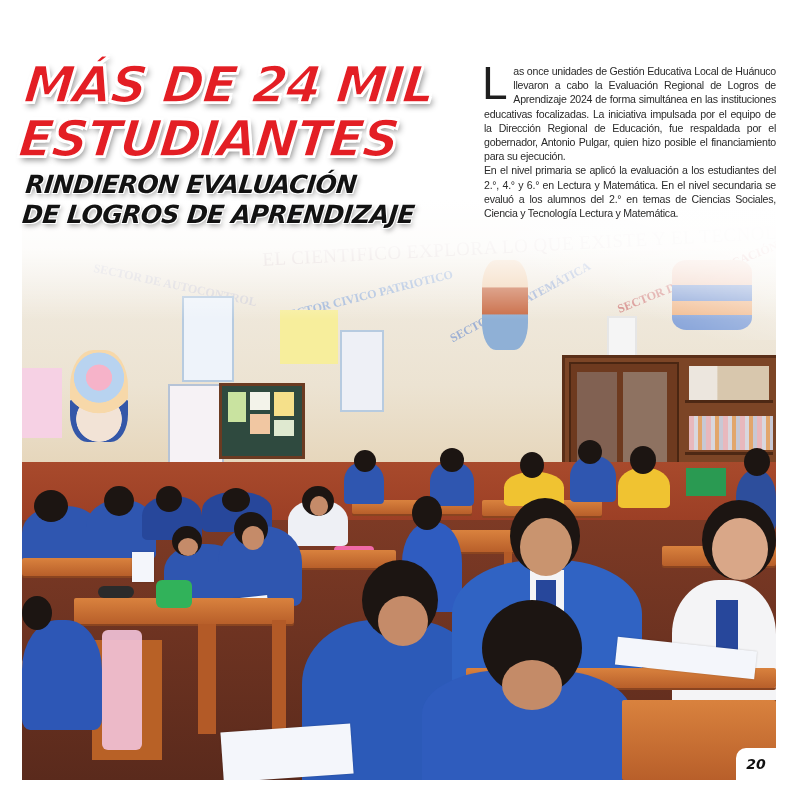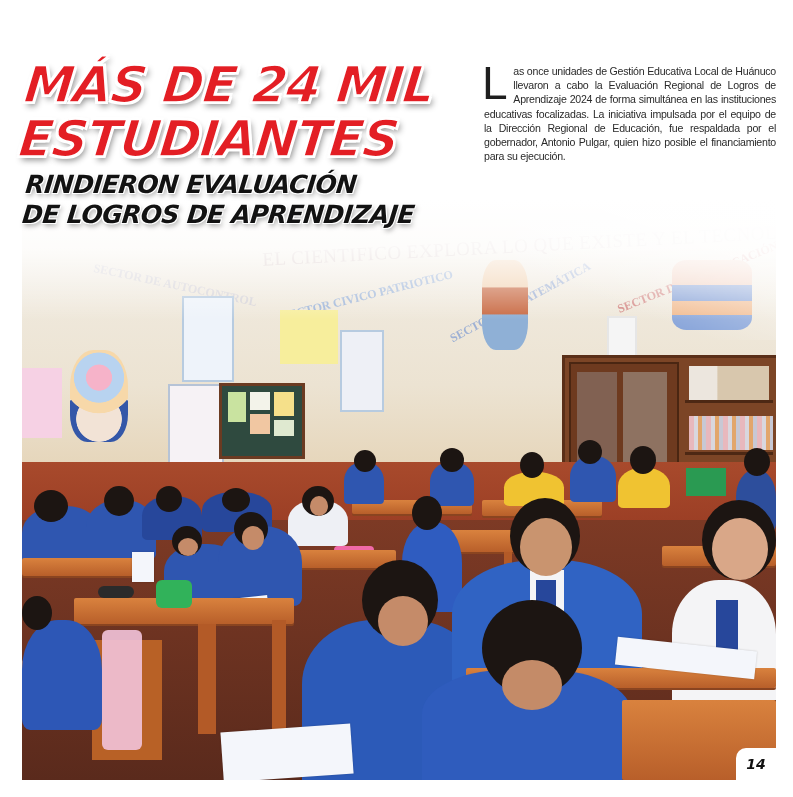--- a/index.html
+++ b/index.html
@@ -223,17 +223,18 @@
 </h1>
 <h2 class="subhead">
   <span>RINDIERON EVALUACIÓN</span>
   <span>DE LOGROS DE APRENDIZAJE</span>
 </h2>
 
 <div class="article">
   <p>
     <span class="dropcap">L</span><span>as once unidades de Gestión Educativa Local de Huánuco llevaron a cabo la Evaluación Regional de Logros de Aprendizaje 2024 de forma simultánea en las instituciones educativas focalizadas. La iniciativa impulsada por el equipo de la Dirección Regional de Educación, fue respaldada por el gobernador, Antonio Pulgar,  quien hizo posible el financiamiento para su ejecución.</span>
   </p>
+  <p>En el nivel primaria se aplicó la evaluación a los estudiantes del 2.°, 4.° y 6.° en Lectura y Matemática. En el nivel secundaria se evaluó a los alumnos del 2.° en temas de Ciencias Sociales, Ciencia y Tecnología Lectura y Matemática.</p>
 </div>
 
 <div class="page-tab">
-  <span>14</span>
+  <span>20</span>
 </div>
 
 </body></html>

